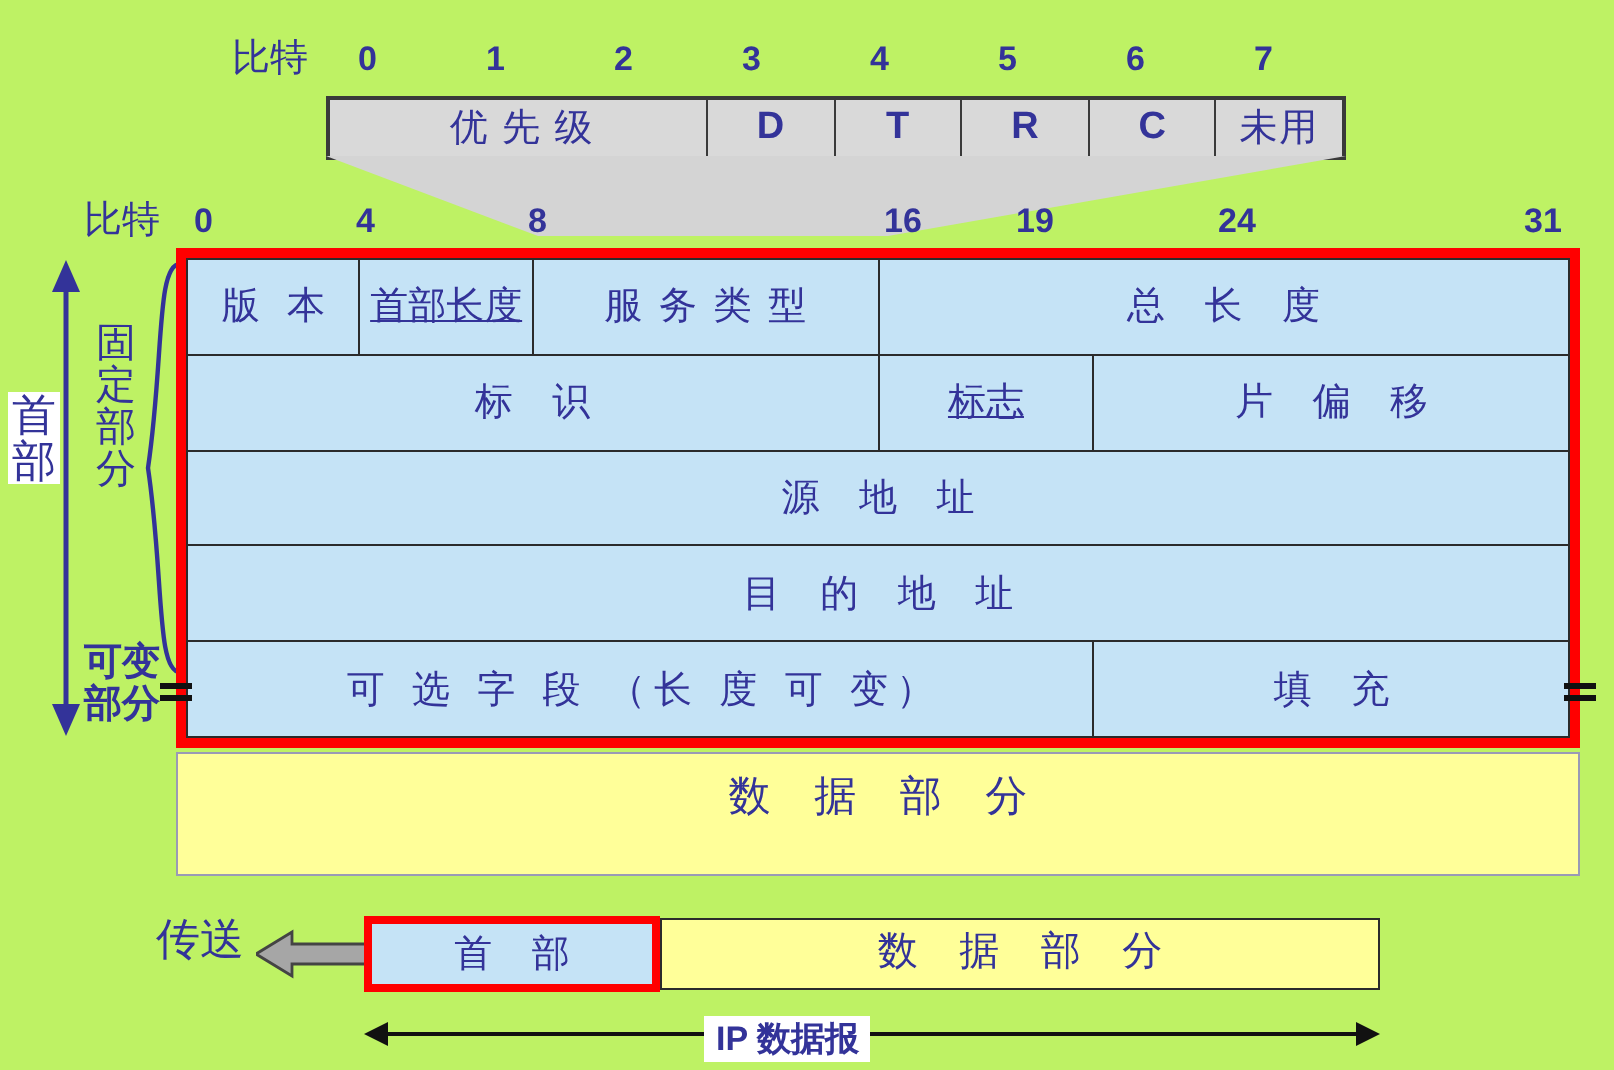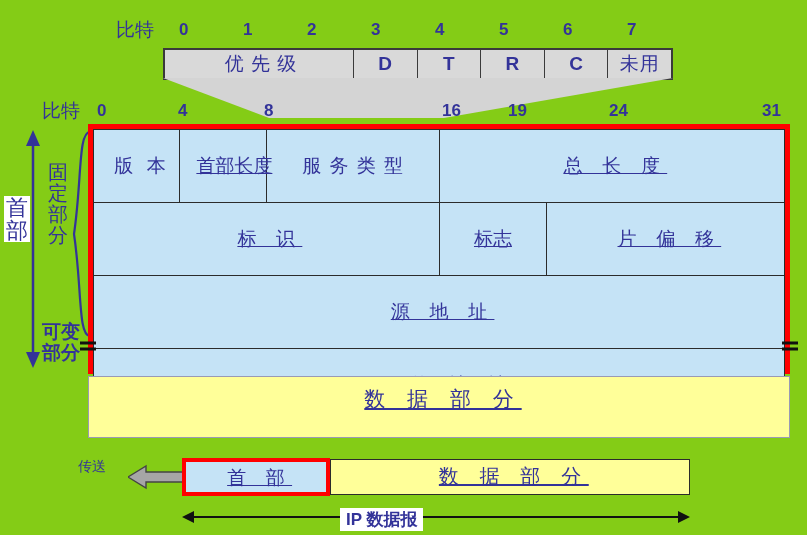--- a/index.html
+++ b/index.html
@@ -7,21 +7,21 @@
     padding: 0;
     background: #ffffff;
   }
   body {
     font-family: "Liberation Sans", "DejaVu Sans", sans-serif;
   }
   #root {
     position: relative;
     width: 807px;
     height: 535px;
-    background: #84cc16;
+    background: #bef264;
     overflow: hidden;
   }
   .abs { position: absolute; }
 
   
   .lbl {
     color: #333399;
     font-weight: bold;
     white-space: nowrap;
     line-height: 1;
@@ -91,30 +91,30 @@
     width: 100%;
     height: 100%;
     border-collapse: collapse;
     table-layout: fixed;
   }
   #iptable td {
     border: 1px solid #2b2b2b;
     background: #c5e3f6;
     text-align: center;
     vertical-align: middle;
-    padding: 16px;
+    padding: 3px;
     height: 40px;
   }
   #iptable td span {
     color: #333399;
     font-size: 19px;
     white-space: nowrap;
     display: inline-block;
   }
-  .sp3 { letter-spacing: 0.38em; text-indent: 0.38em; text-decoration: underline; }
+  .sp3 { letter-spacing: 0.38em; text-indent: 0.38em; }
   .sp2 { letter-spacing: 0.22em; text-indent: 0.22em; }
   .sp1 { letter-spacing: 0.08em; text-indent: 0.08em; }
   .sp0 { letter-spacing: 0; text-decoration: underline; }
 
   
   #databox {
     left: 88px;
     top: 376px;
     width: 702px;
     height: 62px;
@@ -286,51 +286,59 @@
         <tr>
           <td colspan="7">
             <span class="sp3">源 地 址</span>
           </td>
         </tr>
         <tr>
           <td colspan="7">
             <span class="sp3">目 的 地 址</span>
           </td>
         </tr>
+        <tr>
+          <td colspan="5">
+            <span class="sp2">可 选 字 段 （长 度 可 变）</span>
+          </td>
+          <td colspan="2">
+            <span class="sp3">填 充</span>
+          </td>
+        </tr>
       </tbody>
     </table>
   </div>
 
   <svg class="abs" style="left:78px; top:336px;" width="20" height="20">
     <line x1="2" y1="7" x2="18" y2="7" stroke="#111111" stroke-width="3"></line>
     <line x1="2" y1="13" x2="18" y2="13" stroke="#111111" stroke-width="3"></line>
   </svg>
   <svg class="abs" style="left:780px; top:336px;" width="20" height="20">
     <line x1="2" y1="7" x2="18" y2="7" stroke="#111111" stroke-width="3"></line>
     <line x1="2" y1="13" x2="18" y2="13" stroke="#111111" stroke-width="3"></line>
   </svg>
 
   <div class="abs" id="databox">
     <div class="inner sp3">数 据 部 分</div>
   </div>
 
-  <div class="abs" style="left:78px; top:459px; color:#333399; font-size:14px; line-height:1;text-align:center;">传送</div>
+  <div class="abs" style="left:78px; top:459px; color:#333399; font-size:22px; line-height:1;text-align:center;">传送</div>
 
   <svg class="abs" style="left:128px; top:462px;" width="56" height="30">
     <polygon points="0,15 18,4 18,10 56,10 56,20 18,20 18,26" fill="#a6a6a6" stroke="#444444" stroke-width="1.4"></polygon>
   </svg>
 
   <div class="abs" id="bot-head">
     <span class="cjk sp3">首 部</span>
   </div>
 
   <div class="abs" id="bot-data">
     <div class="inner sp3">数 据 部 分</div>
   </div>
 
   <svg class="abs" style="left:182px; top:505px;" width="508" height="24">
     <line x1="10" y1="12" x2="498" y2="12" stroke="#111111" stroke-width="2"></line>
     <polygon points="0,12 12,6 12,18" fill="#111111"></polygon>
     <polygon points="508,12 496,6 496,18" fill="#111111"></polygon>
   </svg>
-  <div class="abs ipdg-label" style="left:340px; top:508px;">IP 数据报</div>
+  <div class="abs ipdg-label" style="left:352px; top:508px;">IP 数据报</div>
 
 </div>
 
 </body></html>

